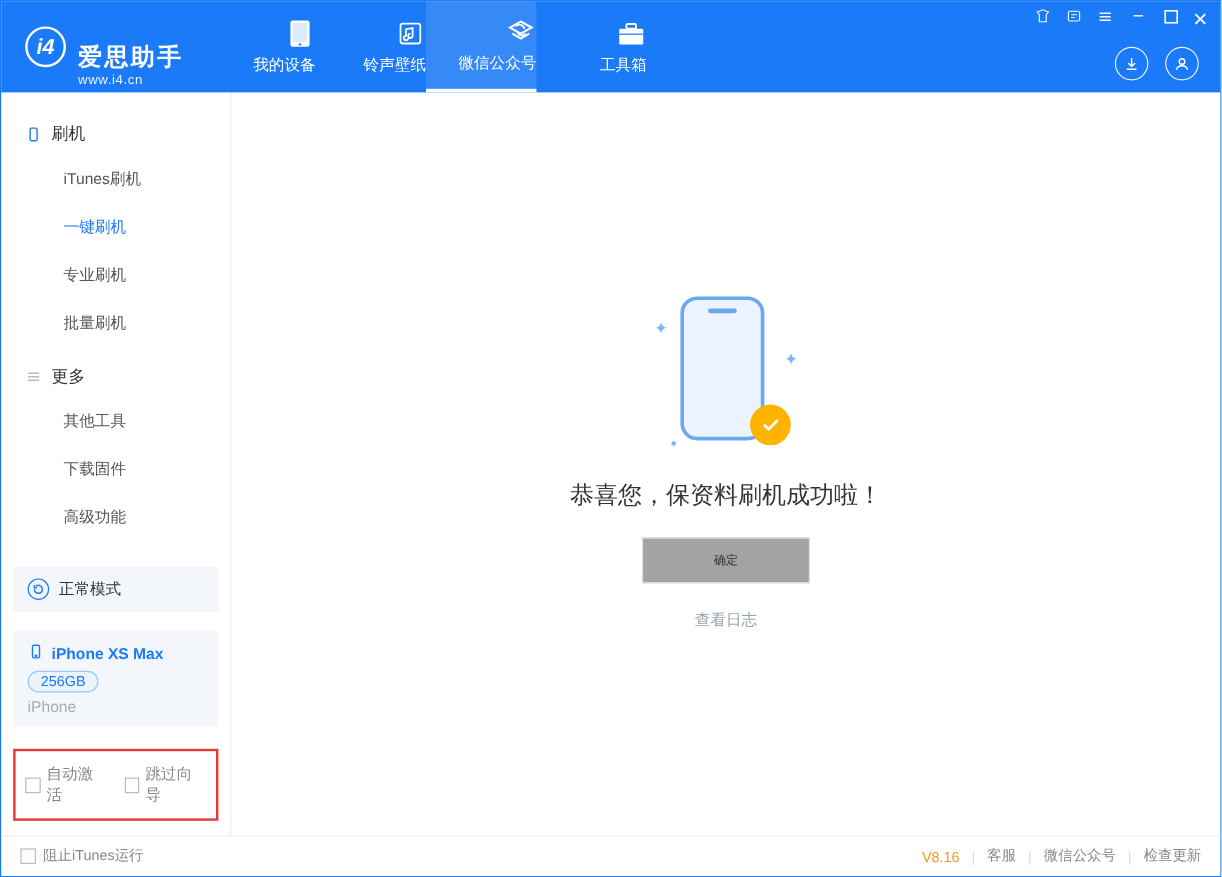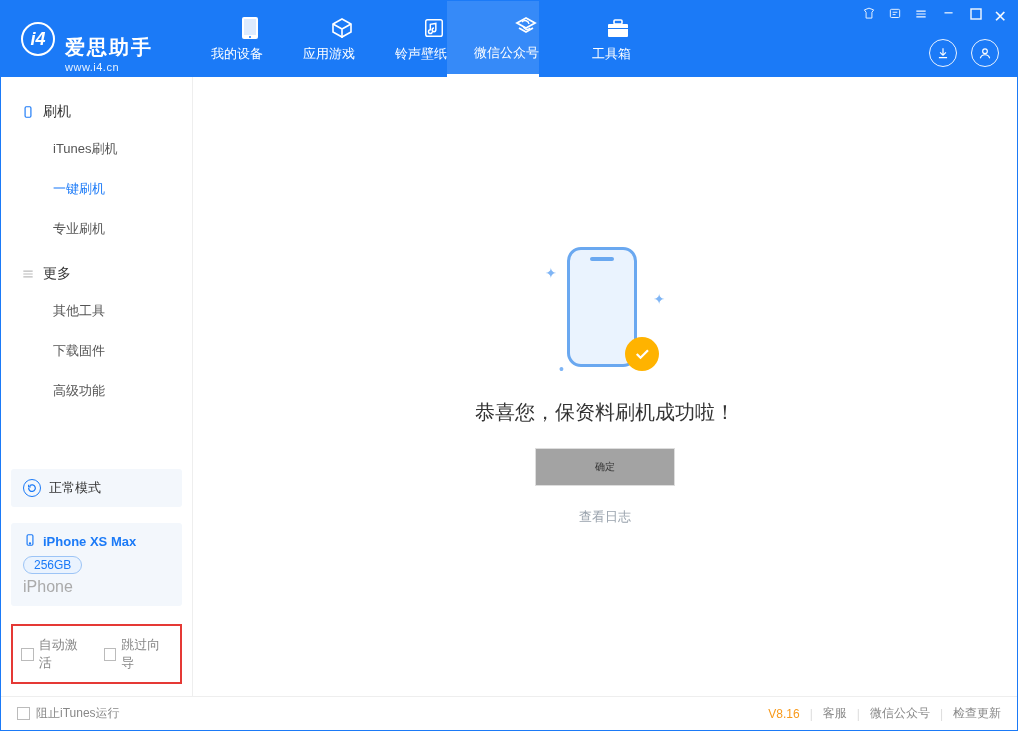--- a/index.html
+++ b/index.html
@@ -29,21 +29,21 @@
 .sec-head .micon { width:14px; height:14px; display:inline-flex; }
 .sitem { padding: 11px 10px 11px 52px; font-size:13px; color:#555; cursor:pointer; }
 .sitem.active { color:#1b7af7; }
 
 .mode-box, .device-box { margin: 8px 10px; background:#f3f7fc; border-radius:3px; padding:10px 12px; font-size:13px; color:#333; }
 .mode-box { display:flex; align-items:center; gap:8px; }
 .small-circ { width:18px; height:18px; border:1.5px solid #1b7af7; border-radius:50%; display:inline-flex; align-items:center; justify-content:center; }
 .small-circ svg{display:block}
 .device-box .dname { color:#1b7af7; font-weight:600; display:flex; align-items:center; gap:6px; }
 .cap-badge { display:inline-block; margin-top:6px; padding:1px 10px; border:1px solid #9cc4f6; border-radius:10px; color:#1b7af7; font-size:12px; background:#eaf3fe; }
-.dtype { margin-top:4px; color:#aaa; font-size:16px; }
+.dtype { margin-top:4px; color:#aaa; font-size:13px; }
 
 .chk-row { margin: 10px 10px 12px; border:2px solid #e53935; padding:10px 8px; display:flex; gap:14px; font-size:13px; color:#888; }
 .chk { display:flex; align-items:center; gap:5px; cursor:pointer; }
 .chkbox { width:13px; height:13px; border:1px solid #bbb; background:#fff; display:inline-block; }
 
 .main { flex:1; position:relative; display:flex; flex-direction:column; align-items:center; justify-content:center; gap:22px; }
 .phone-illus { position:relative; width:120px; height:130px; }
 .phone-frame { position:absolute; left:22px; top:0; width:70px; height:120px; border:3px solid #6aa8f0; border-radius:14px; background:#eaf3fe; }
 .phone-frame::before{content:""; position:absolute; top:7px; left:50%; transform:translateX(-50%); width:24px; height:4px; background:#6aa8f0; border-radius:3px;}
 .check-badge { position:absolute; right:6px; bottom:6px; width:34px; height:34px; background:#ffb300; border-radius:50%; display:flex; align-items:center; justify-content:center; }
@@ -78,29 +78,20 @@
     <div class="navs">
       <div class="nav">
         <span class="ico">
             <svg width="18" height="24" viewBox="0 0 18 24">
               <rect x="1" y="1" width="16" height="22" rx="2" fill="#fff"></rect>
               <rect x="3" y="3" width="12" height="16" fill="#1b7af7" opacity=".15"></rect>
               <circle cx="9" cy="21" r="1" fill="#1b7af7"></circle>
             </svg>
           </span>
         <span>我的设备</span>
-      </div>
-      <div class="nav">
-        <span class="ico">
-            <svg width="24" height="24" viewBox="0 0 24 24" fill="none" stroke="#fff" stroke-width="1.6">
-              <path d="M12 3 21 8v8l-9 5-9-5V8z"></path>
-              <path d="M3 8l9 5 9-5M12 13v9"></path>
-            </svg>
-          </span>
-        <span>应用游戏</span>
       </div>
       <div class="nav">
         <span class="ico">
             <svg width="22" height="22" viewBox="0 0 24 24" fill="none" stroke="#fff" stroke-width="1.6">
               <rect x="3" y="3" width="18" height="18" rx="2"></rect>
               <path d="M10 16a2 2 0 1 1-2-2V8l6-1v7a2 2 0 1 1-2-2"></path>
             </svg>
           </span>
         <span>铃声壁纸</span>
       </div>
@@ -167,20 +158,21 @@
           <span class="micon">
               <svg width="14" height="14" viewBox="0 0 24 24" fill="none" stroke="#1b7af7" stroke-width="2">
                 <rect x="7" y="3" width="10" height="18" rx="2"></rect>
               </svg>
             </span>
           <span>刷机</span>
         </div>
         <div class="sitem">iTunes刷机</div>
         <div class="sitem active">一键刷机</div>
         <div class="sitem">专业刷机</div>
+        <div class="sitem">批量刷机</div>
 
         <div class="sec-head">
           <span class="micon">
               <svg width="14" height="14" viewBox="0 0 24 24" stroke="#bbb" stroke-width="2">
                 <path d="M4 7h16M4 12h16M4 17h16"></path>
               </svg>
             </span>
           <span>更多</span>
         </div>
         <div class="sitem">其他工具</div>

